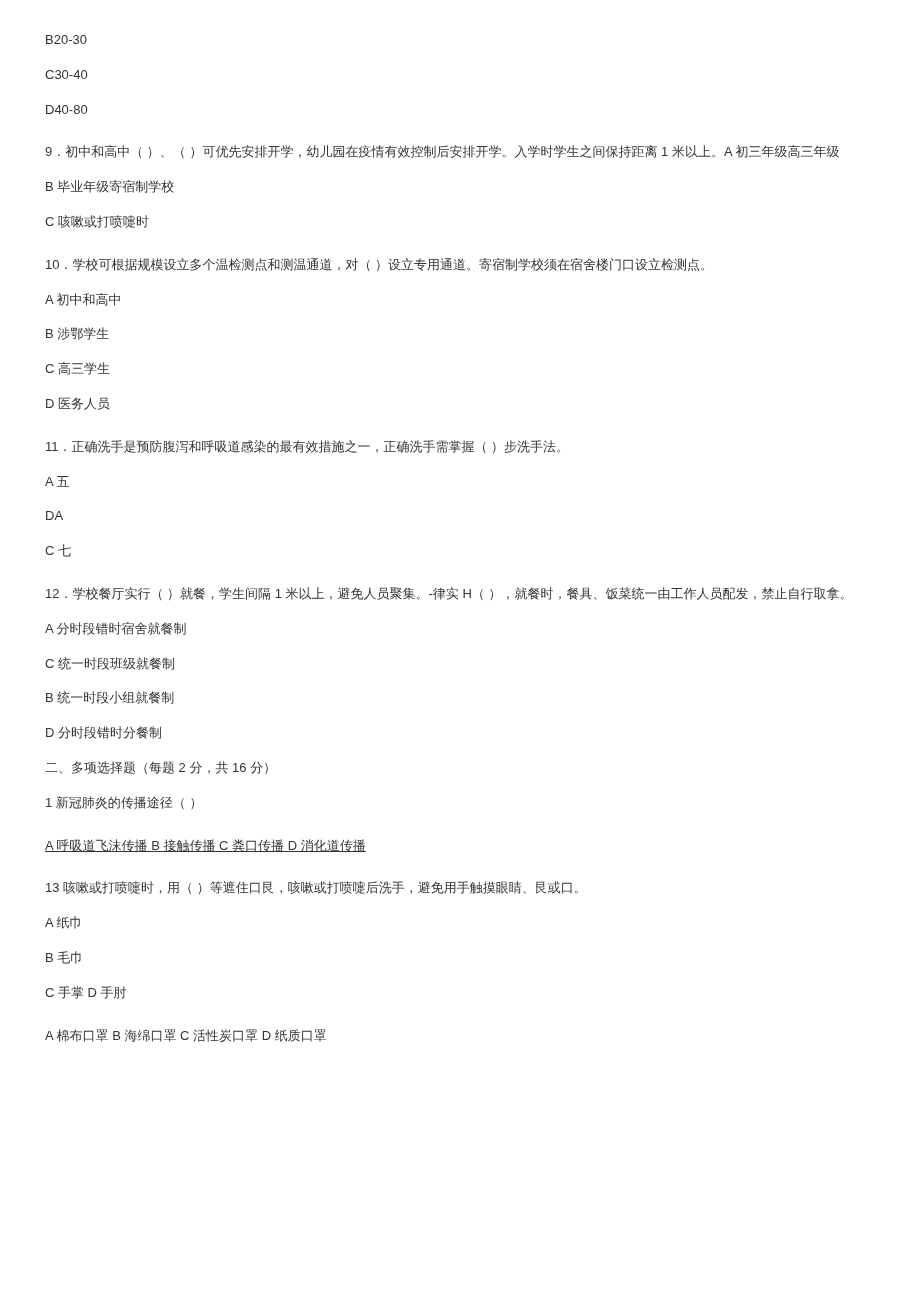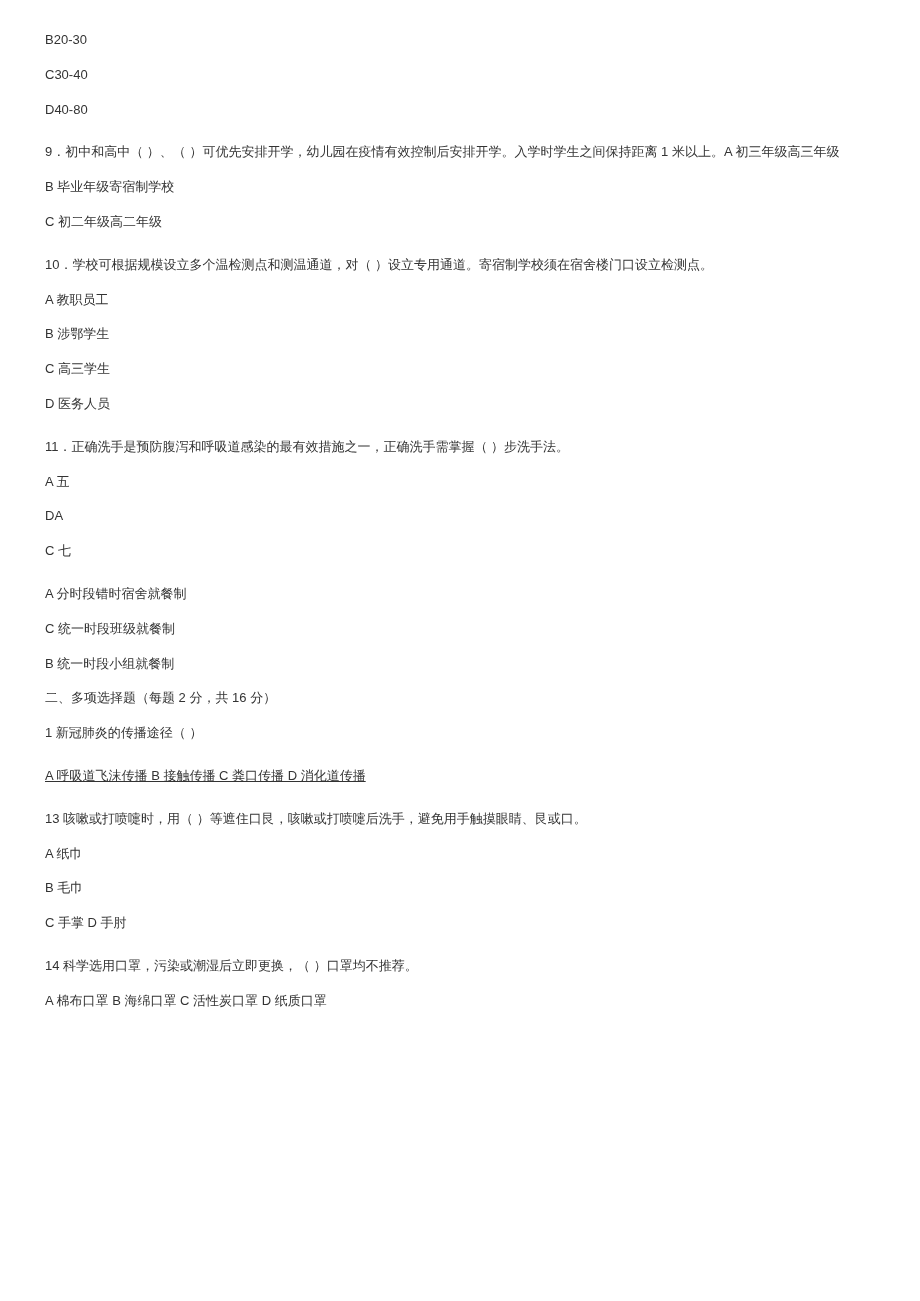--- a/index.html
+++ b/index.html
@@ -41,60 +41,61 @@
 
 <div class="option-line">B20-30</div>
 <div class="option-line">C30-40</div>
 <div class="option-line">D40-80</div>
 
 <div class="question-block">
   <div class="question-text">
     <span>9</span><span>．初中和高中（ ）、（ ）可优先安排开学，幼儿园在疫情有效控制后安排开学。入学时学生之间保持距离 1 米以上。A 初三年级高三年级</span>
   </div>
   <div class="option-line">B 毕业年级寄宿制学校</div>
-  <div class="option-line">C 初二年级高二年级</div>
+  <div class="option-line">C 咳嗽或打喷嚏时</div>
 </div>
 
 <div class="question-block">
   <div class="question-text">
     <span>10</span><span>．学校可根据规模设立多个温检测点和测温通道，对（ ）设立专用通道。寄宿制学校须在宿舍楼门口设立检测点。</span>
   </div>
-  <div class="option-line">A 教职员工</div>
+  <div class="option-line">A 初中和高中</div>
   <div class="option-line">B 涉鄂学生</div>
   <div class="option-line">C 高三学生</div>
   <div class="option-line">D 医务人员</div>
 </div>
 
 <div class="question-block">
   <div class="question-text">
     <span>11</span><span>．正确洗手是预防腹泻和呼吸道感染的最有效措施之一，正确洗手需掌握（ ）步洗手法。</span>
   </div>
   <div class="option-line">A 五</div>
   <div class="option-line">DA</div>
   <div class="option-line">C 七</div>
 </div>
 
 <div class="question-block">
+  <div class="question-text">
+    <span>12</span><span>．学校餐厅实行（ ）就餐，学生间隔 1 米以上，避免人员聚集。-律实 H（ ），就餐时，餐具、饭菜统一由工作人员配发，禁止自行取拿。</span>
+  </div>
   <div class="option-line">A 分时段错时宿舍就餐制</div>
   <div class="option-line">C 统一时段班级就餐制</div>
   <div class="option-line">B 统一时段小组就餐制</div>
+  <div class="option-line">D 分时段错时分餐制</div>
 </div>
 
 <div class="section-header">二、多项选择题（每题 2 分，共 16 分）</div>
 
 <div class="option-line">1 新冠肺炎的传播途径（ ）</div>
 <div class="sub-question">A 呼吸道飞沫传播 B 接触传播 C 粪口传播 D 消化道传播</div>
 
 <div class="question-block">
   <div class="question-text">
     <span>13</span><span> 咳嗽或打喷嚏时，用（ ）等遮住口艮，咳嗽或打喷嚏后洗手，避免用手触摸眼睛、艮或口。</span>
   </div>
   <div class="option-line">A 纸巾</div>
   <div class="option-line">B 毛巾</div>
   <div class="option-line">C 手掌 D 手肘</div>
 </div>
 
 <div class="question-block">
-  <div class="question-text">
-    <span>14</span><span> 科学选用口罩，污染或潮湿后立即更换，（ ）口罩均不推荐。</span>
-  </div>
   <div class="option-line">A 棉布口罩 B 海绵口罩 C 活性炭口罩 D 纸质口罩</div>
 </div>
 
 </body></html>

